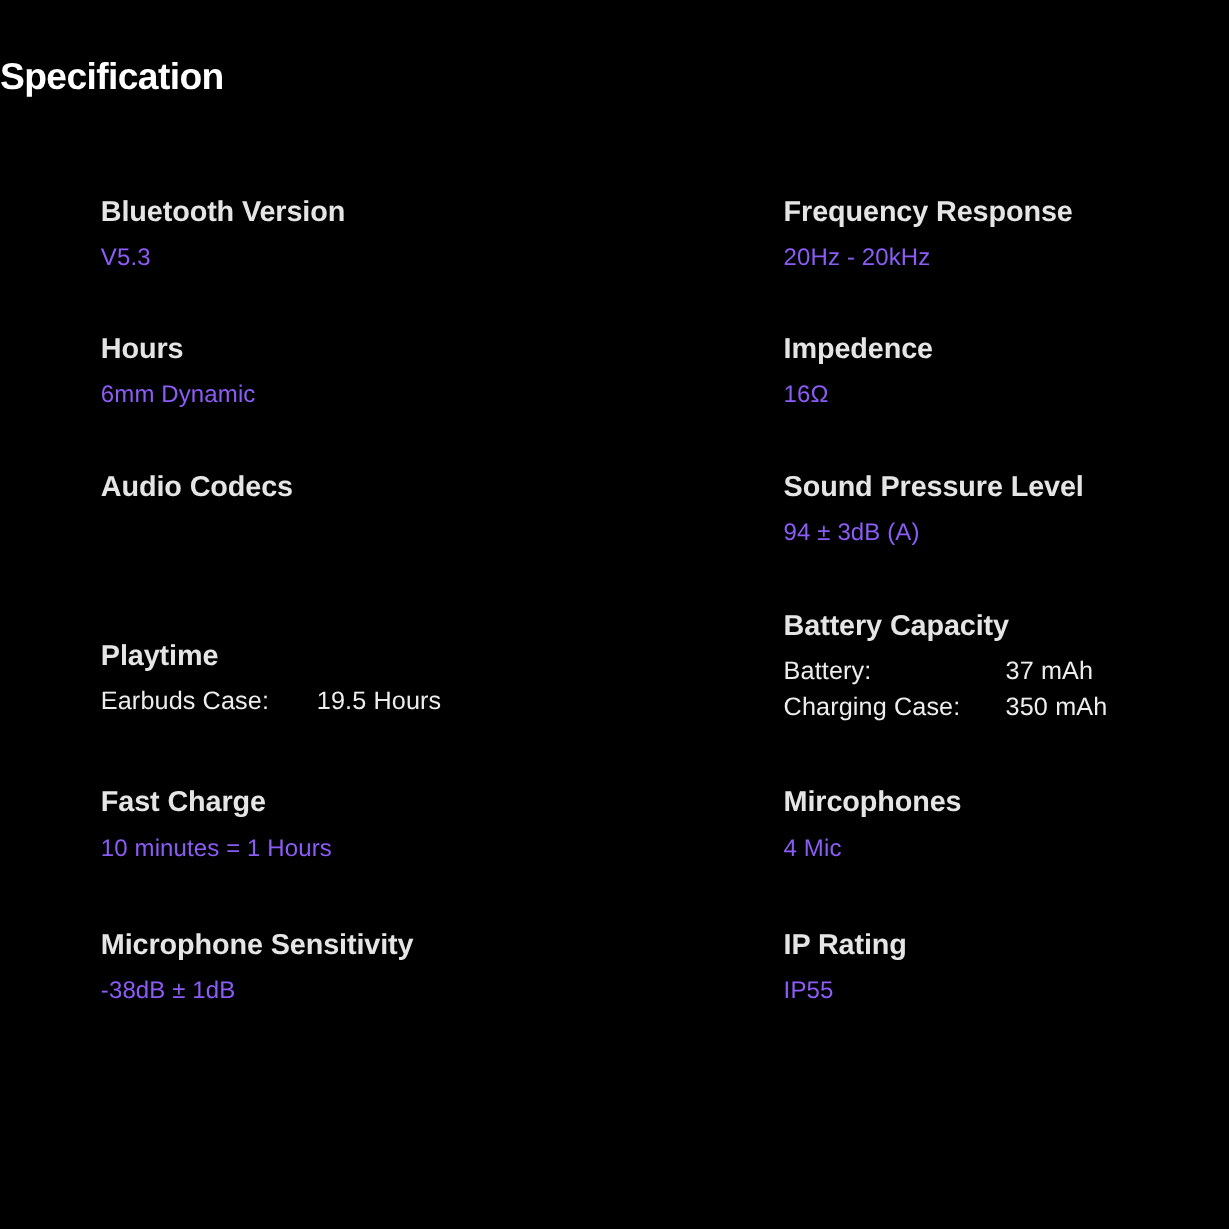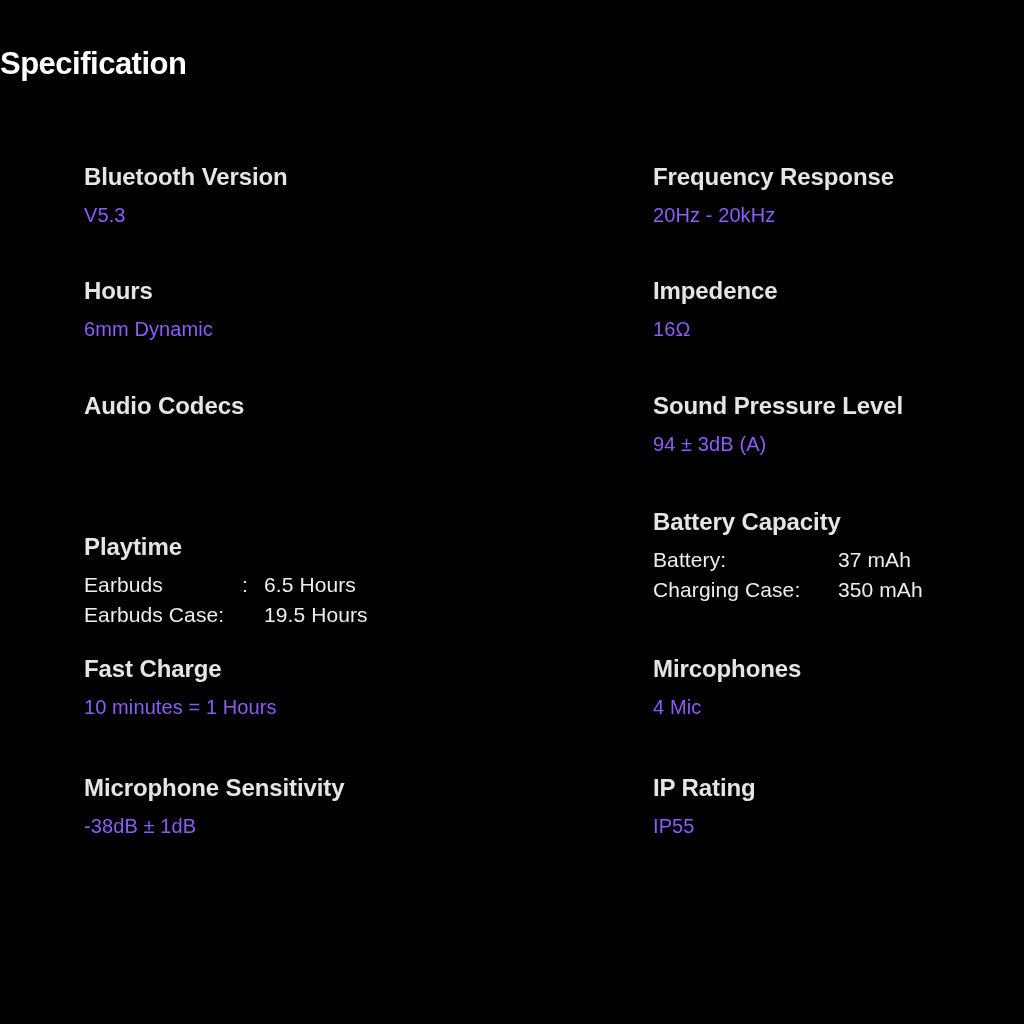--- a/index.html
+++ b/index.html
@@ -119,23 +119,20 @@
       </div>
 
       <div class="spec-block" style="top:229px;">
         <div class="spec-heading">Audio Codecs</div>
       </div>
 
       <div class="spec-block" style="top:345px;margin-top:25px;">
         <div class="spec-heading">Playtime</div>
         <div class="spec-rows rows-a">
           <span class="spec-row">
-            <span class="row-label">Earbuds</span><span class="row-sep">:</span><span class="row-val">6.5 Hours</span>
-          </span>
-          <span class="spec-row">
             <span class="row-label">Earbuds Case:</span><span class="row-sep"></span><span class="row-val">19.5 Hours</span>
           </span>
         </div>
       </div>
 
       <div class="spec-block" style="top:492px;">
         <div class="spec-heading">Fast Charge</div>
         <div class="spec-value">10 minutes = 1 Hours</div>
       </div>
 

